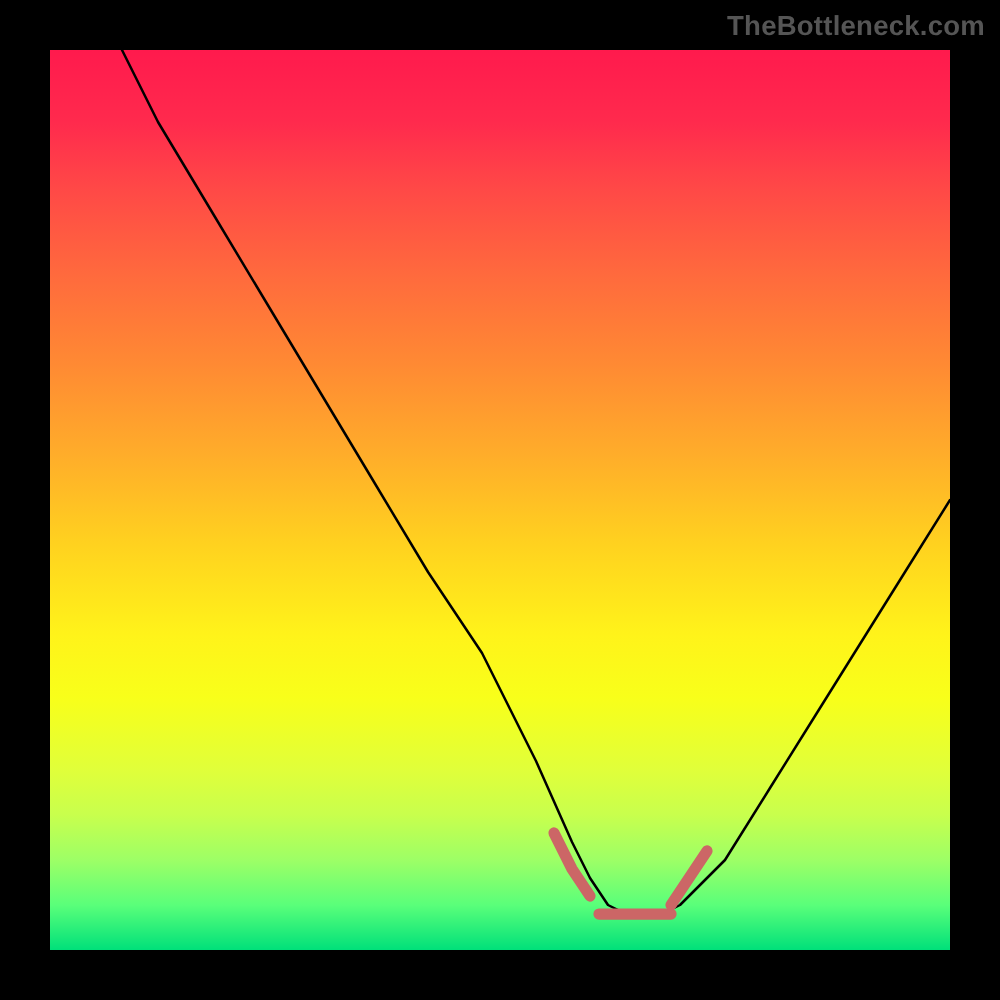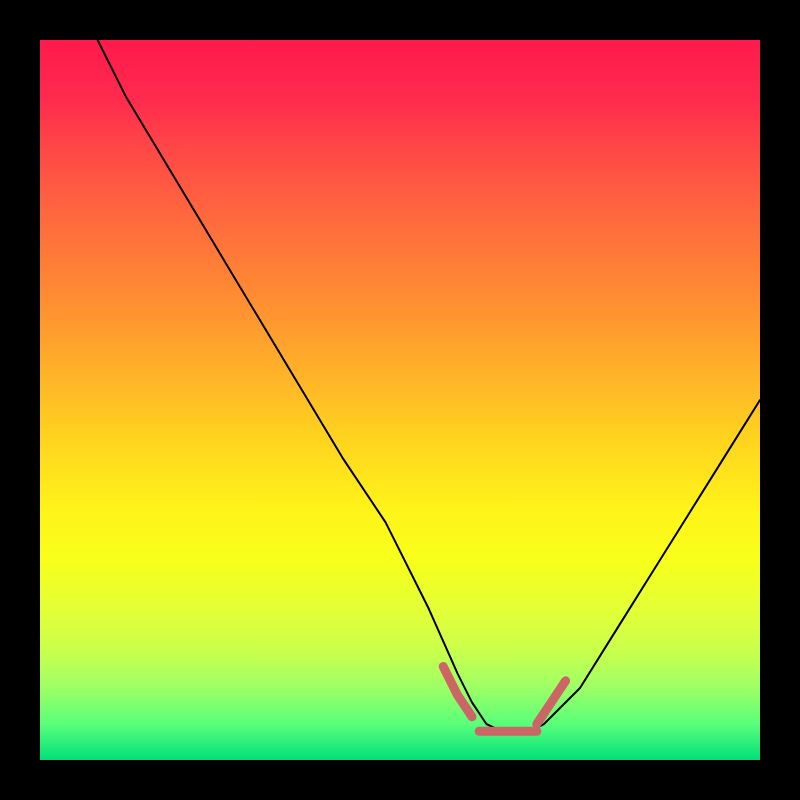--- a/index.html
+++ b/index.html
@@ -54,20 +54,21 @@
     width: 720px;
     height: 720px;
     overflow: visible;
   }
 </style>
 </head>
 <body>
 
 <div class="chart-container">
 
+  <div class="watermark">TheBottleneck.com</div>
 
   <div class="plot-area">
     <svg class="curves" viewBox="0 0 720 720" preserveAspectRatio="none">
       <g>
         <path id="main-curve" fill="none" stroke="#000000" stroke-width="2" stroke-linecap="round" stroke-linejoin="round" d="M57.6 0.0 L86.4 57.6 L129.6 129.6 L172.8 201.6 L216.0 273.6 L259.2 345.6 L302.4 417.6 L345.6 482.4 L388.8 568.8 L417.6 633.6 L432.0 662.4 L446.4 684.0 L460.8 691.2 L475.2 691.2 L489.6 691.2 L504.0 684.0 L540.0 648.0 L576.0 590.4 L612.0 532.8 L648.0 475.2 L684.0 417.6 L720.0 360.0"></path>
       </g>
       <g id="band-group">
           <path d="M403.2 626.4 L417.6 655.2 L432.0 676.8" fill="none" stroke="#cc6666" stroke-width="9" stroke-linecap="round" stroke-linejoin="round"></path>
           <path d="M439.2 691.2 L453.6 691.2 L468.0 691.2 L482.4 691.2 L496.8 691.2" fill="none" stroke="#cc6666" stroke-width="9" stroke-linecap="round" stroke-linejoin="round"></path>
           <path d="M496.8 684.0 L511.2 662.4 L525.6 640.8" fill="none" stroke="#cc6666" stroke-width="9" stroke-linecap="round" stroke-linejoin="round"></path>

